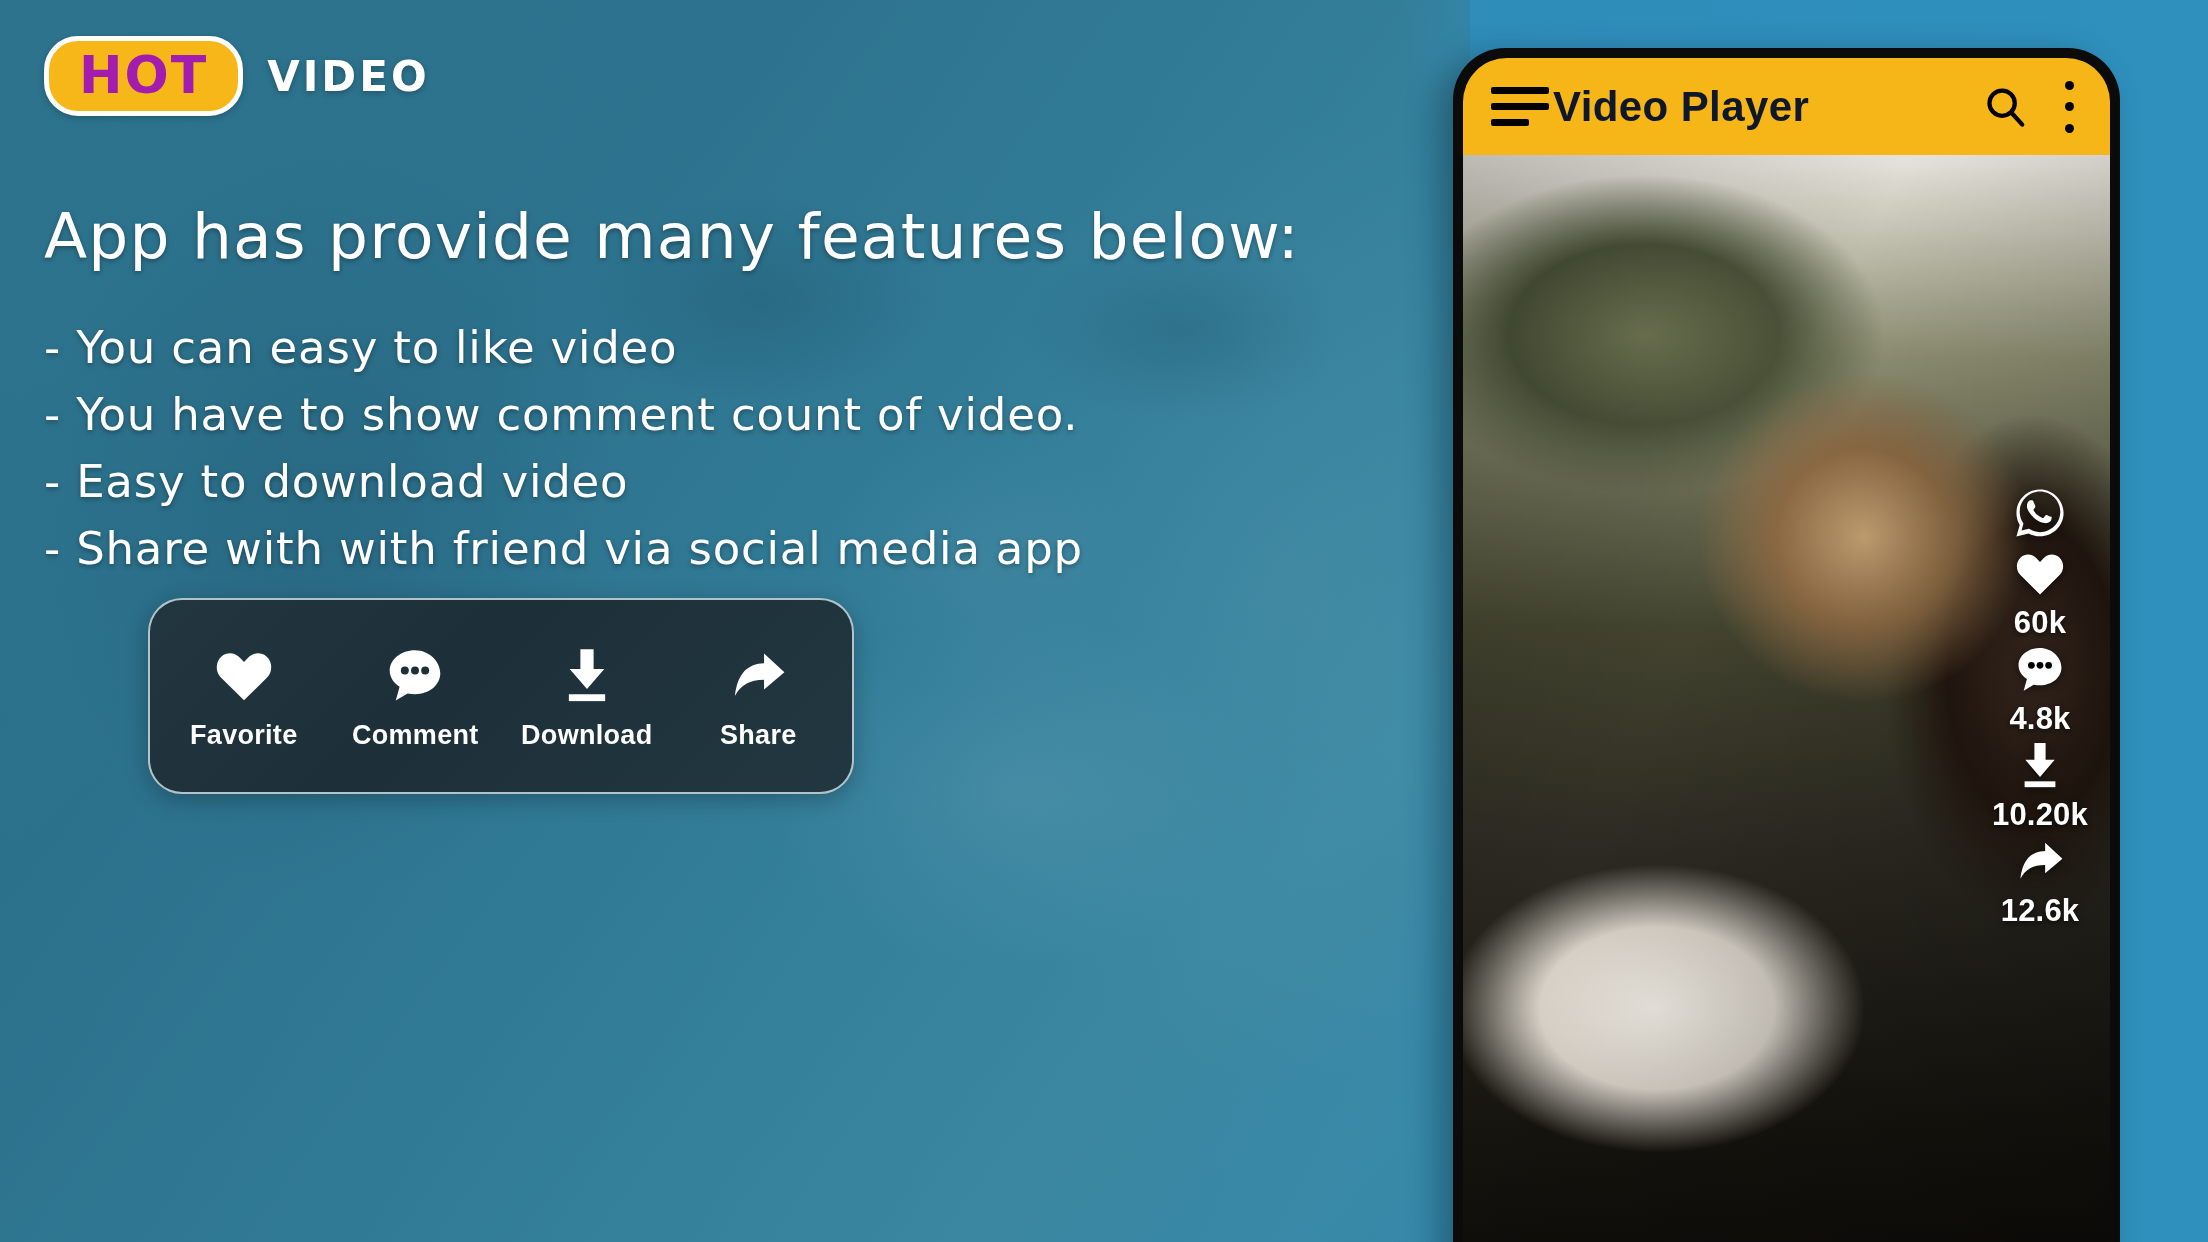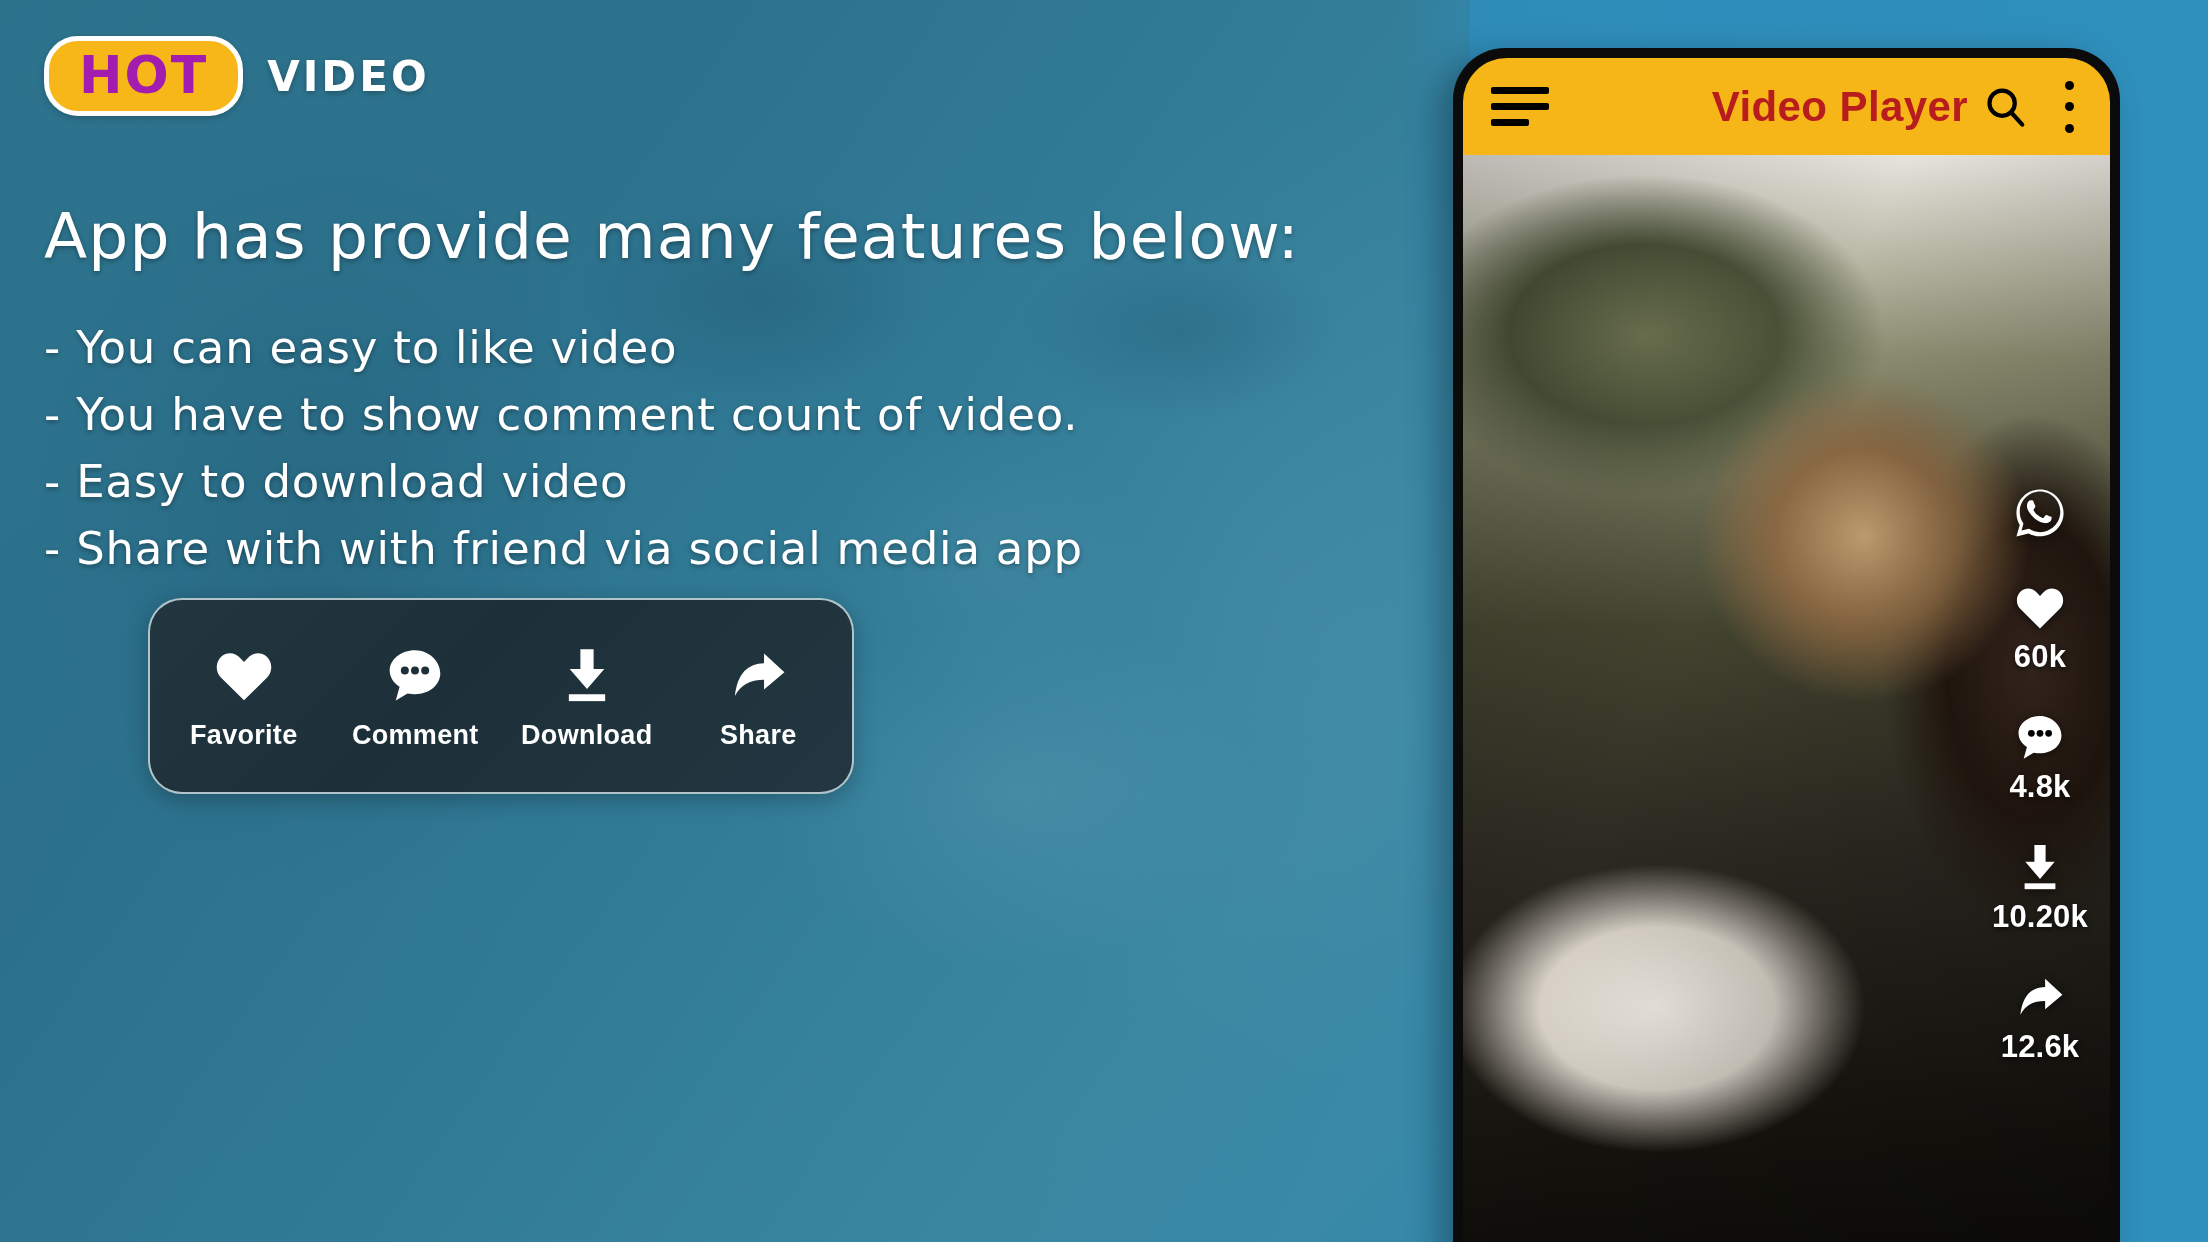--- a/index.html
+++ b/index.html
@@ -141,22 +141,22 @@
   #hamburger{
     width:58px; height:40px;
     display:flex; flex-direction:column; justify-content:center; gap:9px;
     cursor:pointer;
   }
   #hamburger i{ display:block; height:7px; background:#000; border-radius:2px; }
   #hamburger i:nth-child(1){ width:58px; }
   #hamburger i:nth-child(2){ width:58px; }
   #hamburger i:nth-child(3){ width:38px; }
   #app-title{
-    flex:1; text-align:right;
-    color:#b91c1c;
+    flex:1; text-align:left;
+    color:#0f172a;
     font-family:"Liberation Sans", sans-serif;
     font-weight:bold;
     font-size:42px;
     letter-spacing:.4px;
     margin-left:-10px;
   }
   .appbar-icon{ width:46px; height:46px; flex:0 0 auto; }
   .appbar-icon svg{ width:100%; height:100%; display:block; }
   #kebab{ width:26px; height:52px; display:flex; flex-direction:column; justify-content:space-between; align-items:center; margin-left:14px; }
   #kebab b{ width:9px; height:9px; background:#000; border-radius:50%; display:block; }
@@ -171,21 +171,21 @@
       radial-gradient(ellipse 260px 180px at 30% 76%, #efeae2 0%, #d8d2c8 45%, rgba(200,196,188,0) 80%),
       linear-gradient(180deg,#e7e4dd 0%,#8d8f72 18%,#43442f 42%,#2c2a22 62%,#17150f 86%,#0d0c09 100%);
   }
   #video-grain{
     position:absolute; inset:0;
     background:linear-gradient(115deg, rgba(0,0,0,.18), rgba(0,0,0,0) 38%, rgba(0,0,0,.30));
   }
 
   #rail{
     position:absolute; right:22px; top:330px;
-    display:flex; flex-direction:column; align-items:center; gap:34px;
+    display:flex; flex-direction:column; align-items:center; 
     z-index:3;
   }
   .rail-item{ display:flex; flex-direction:column; align-items:center; gap:4px; }
   .rail-icon{ width:56px; height:56px; }
   .rail-icon svg{ width:100%; height:100%; fill:#fff; display:block; filter:drop-shadow(0 2px 4px rgba(0,0,0,.55)); }
   .rail-count{
     color:#fff;
     font-family:"Liberation Sans", sans-serif;
     font-weight:bold;
     font-size:31px;

